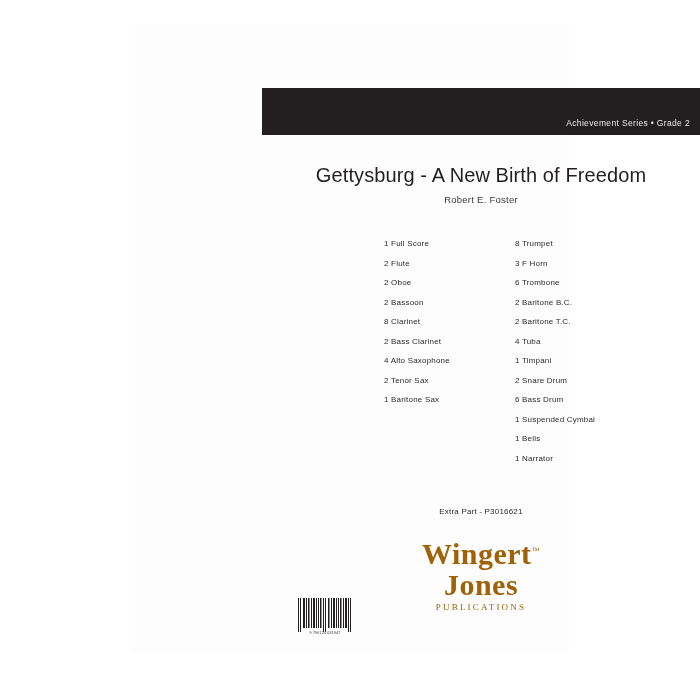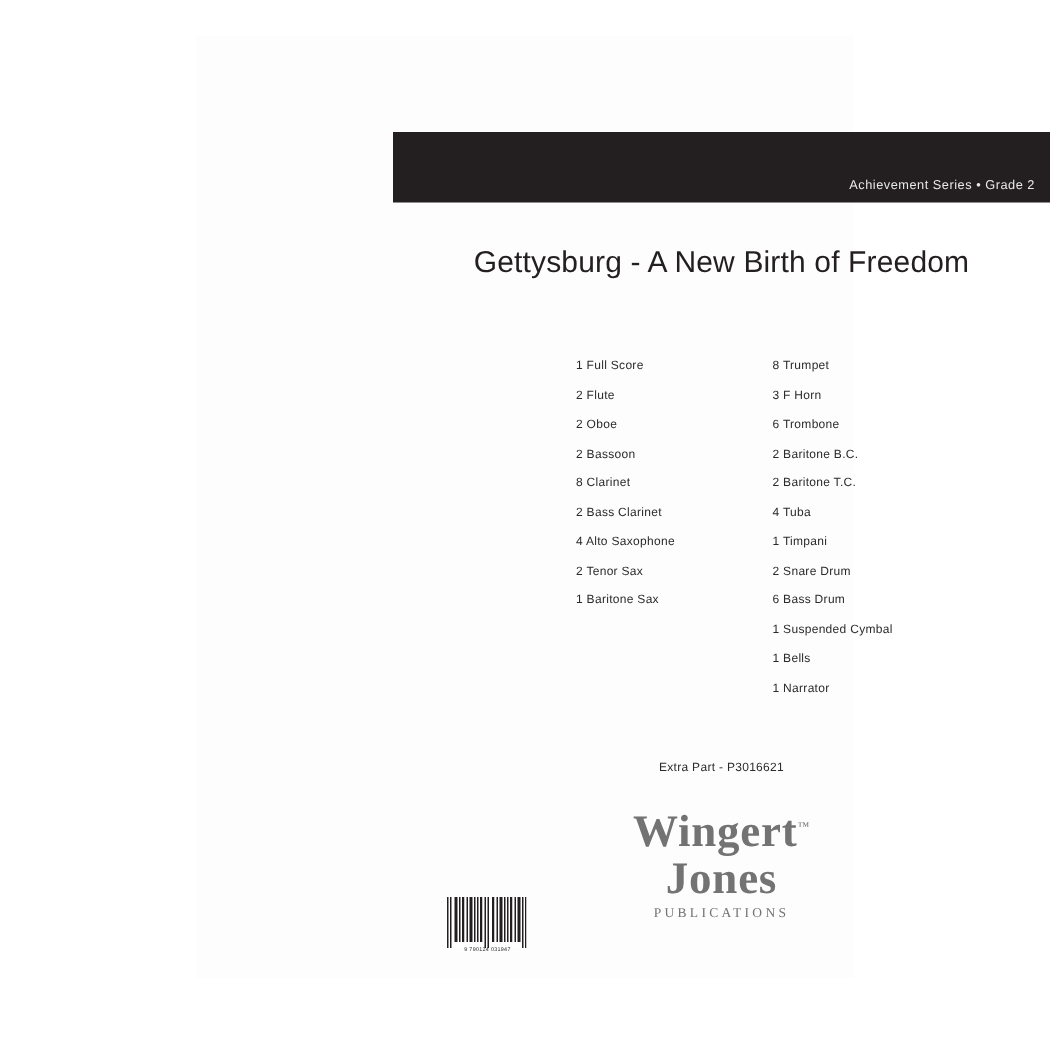--- a/index.html
+++ b/index.html
@@ -95,21 +95,21 @@
     font-size: 8px;
     color: #2b2b2b;
     letter-spacing: 0.2px;
   }
   .logo {
     position: absolute;
     left: 131px;
     top: 512px;
     width: 438px;
     text-align: center;
-    color: #737373;
+    color: #a16207;
   }
   .logo-line1 {
     font-family: "Liberation Serif", serif;
     font-size: 30px;
     font-weight: bold;
     letter-spacing: 0.5px;
     line-height: 30px;
     position: relative;
     display: inline-block;
   }
@@ -166,20 +166,21 @@
 
 <div id="page">
 
   <div class="cover">
 
     <div class="header-bar">
       <div class="series-label">Achievement Series • Grade 2</div>
     </div>
 
     <div class="title">Gettysburg - A New Birth of Freedom</div>
+    <div class="composer">Robert E. Foster</div>
 
     <div class="instr-wrap">
       <div class="col col-left">
         <div class="instr-item">1 Full Score</div>
         <div class="instr-item">2 Flute</div>
         <div class="instr-item">2 Oboe</div>
         <div class="instr-item">2 Bassoon</div>
         <div class="instr-item">8 Clarinet</div>
         <div class="instr-item">2 Bass Clarinet</div>
         <div class="instr-item">4 Alto Saxophone</div>

